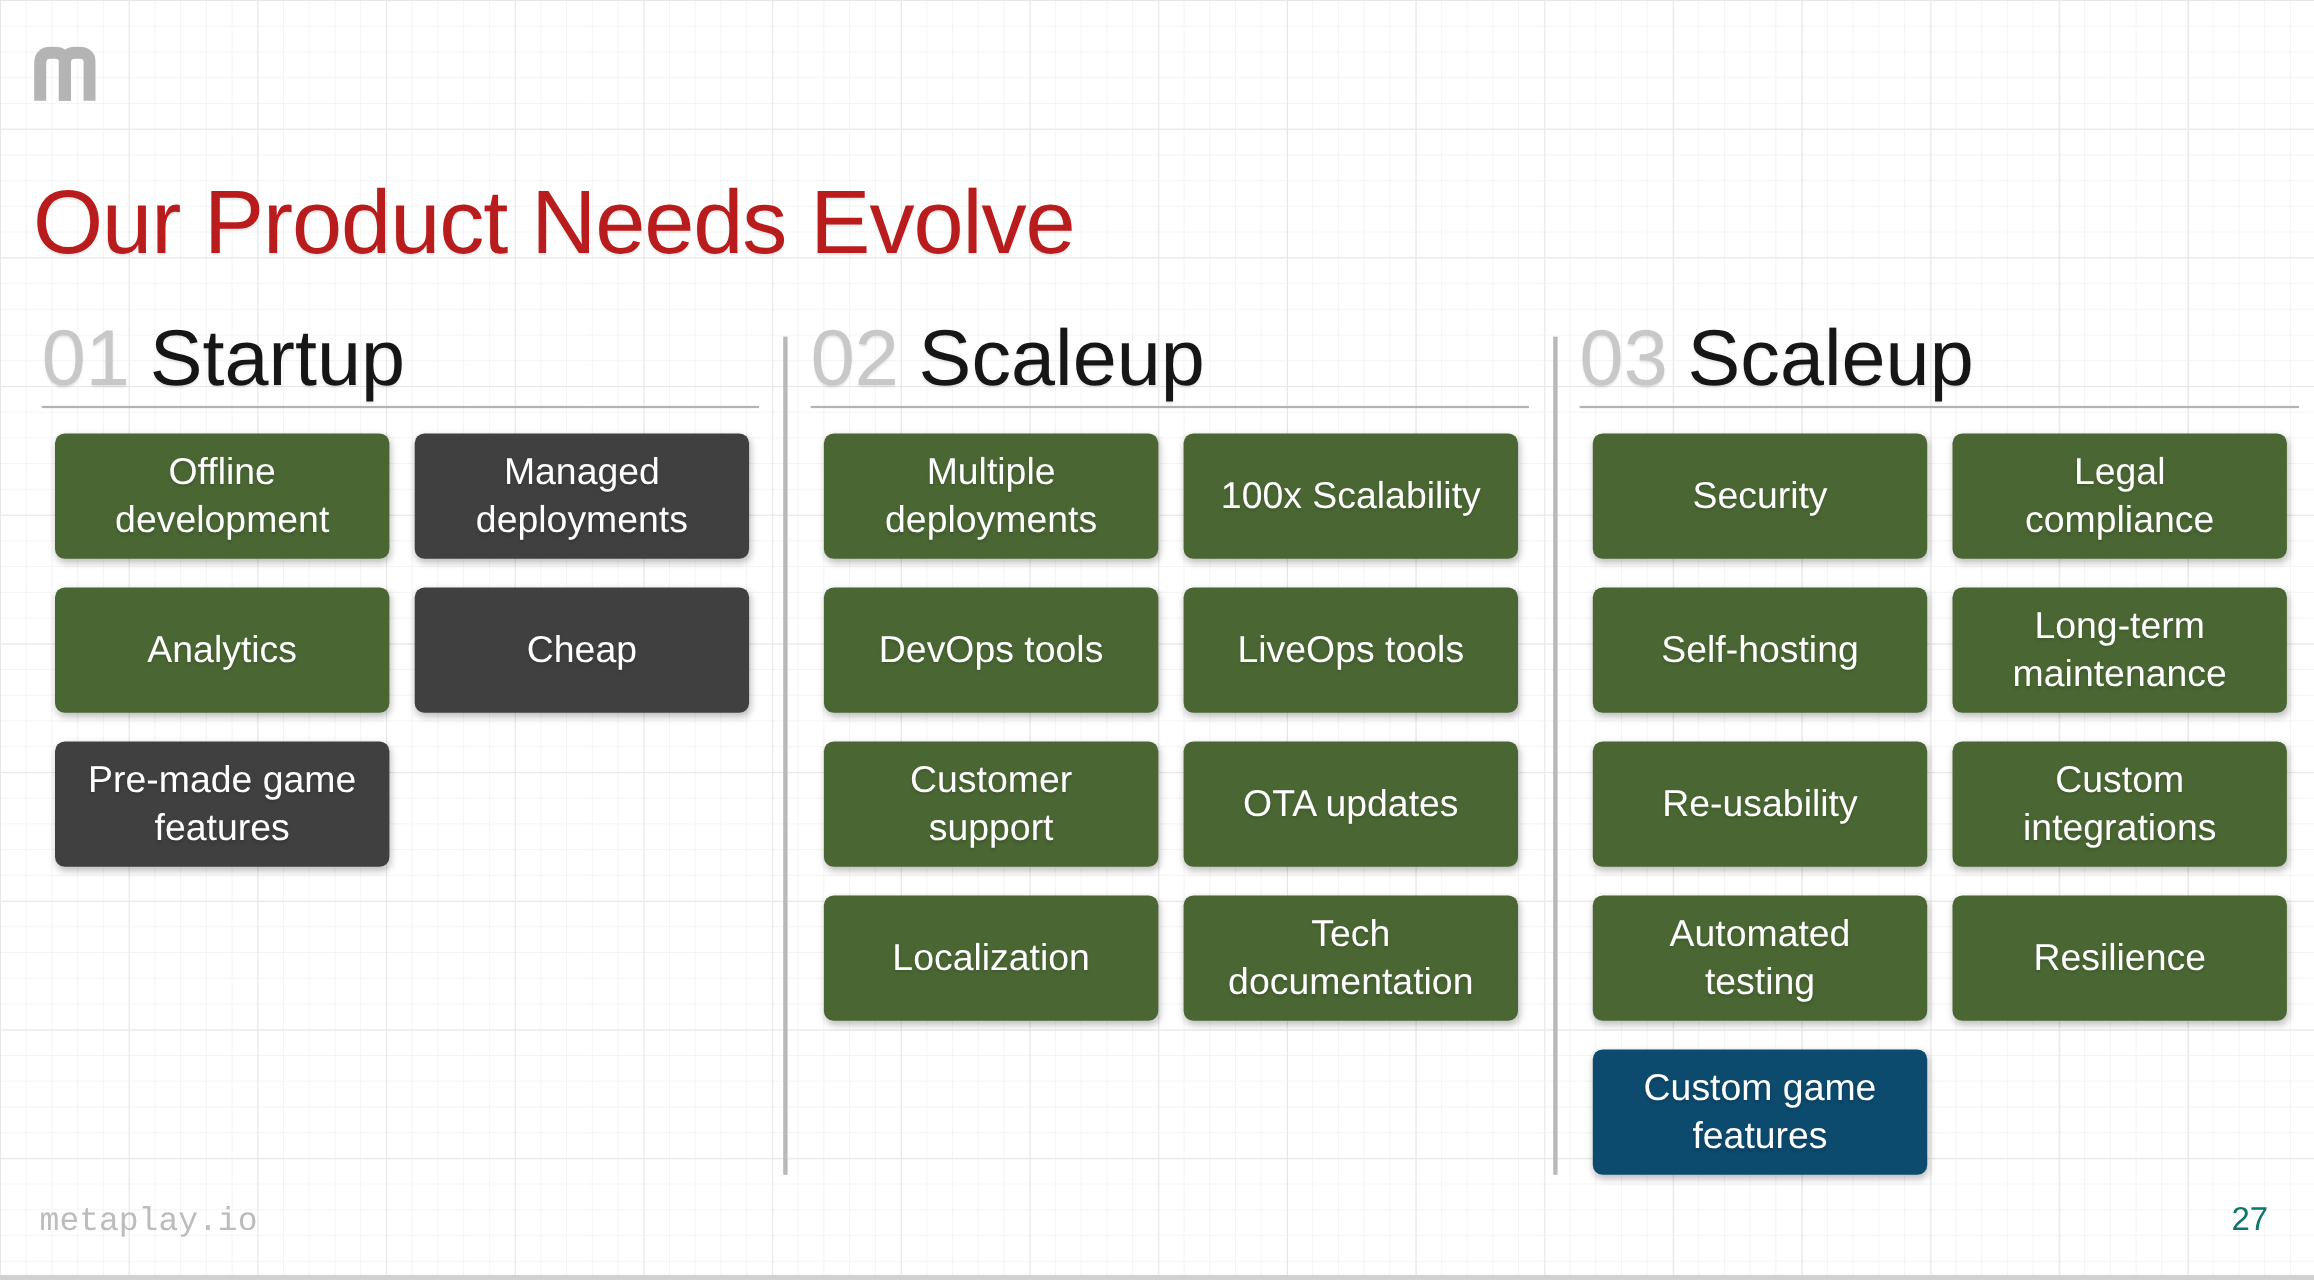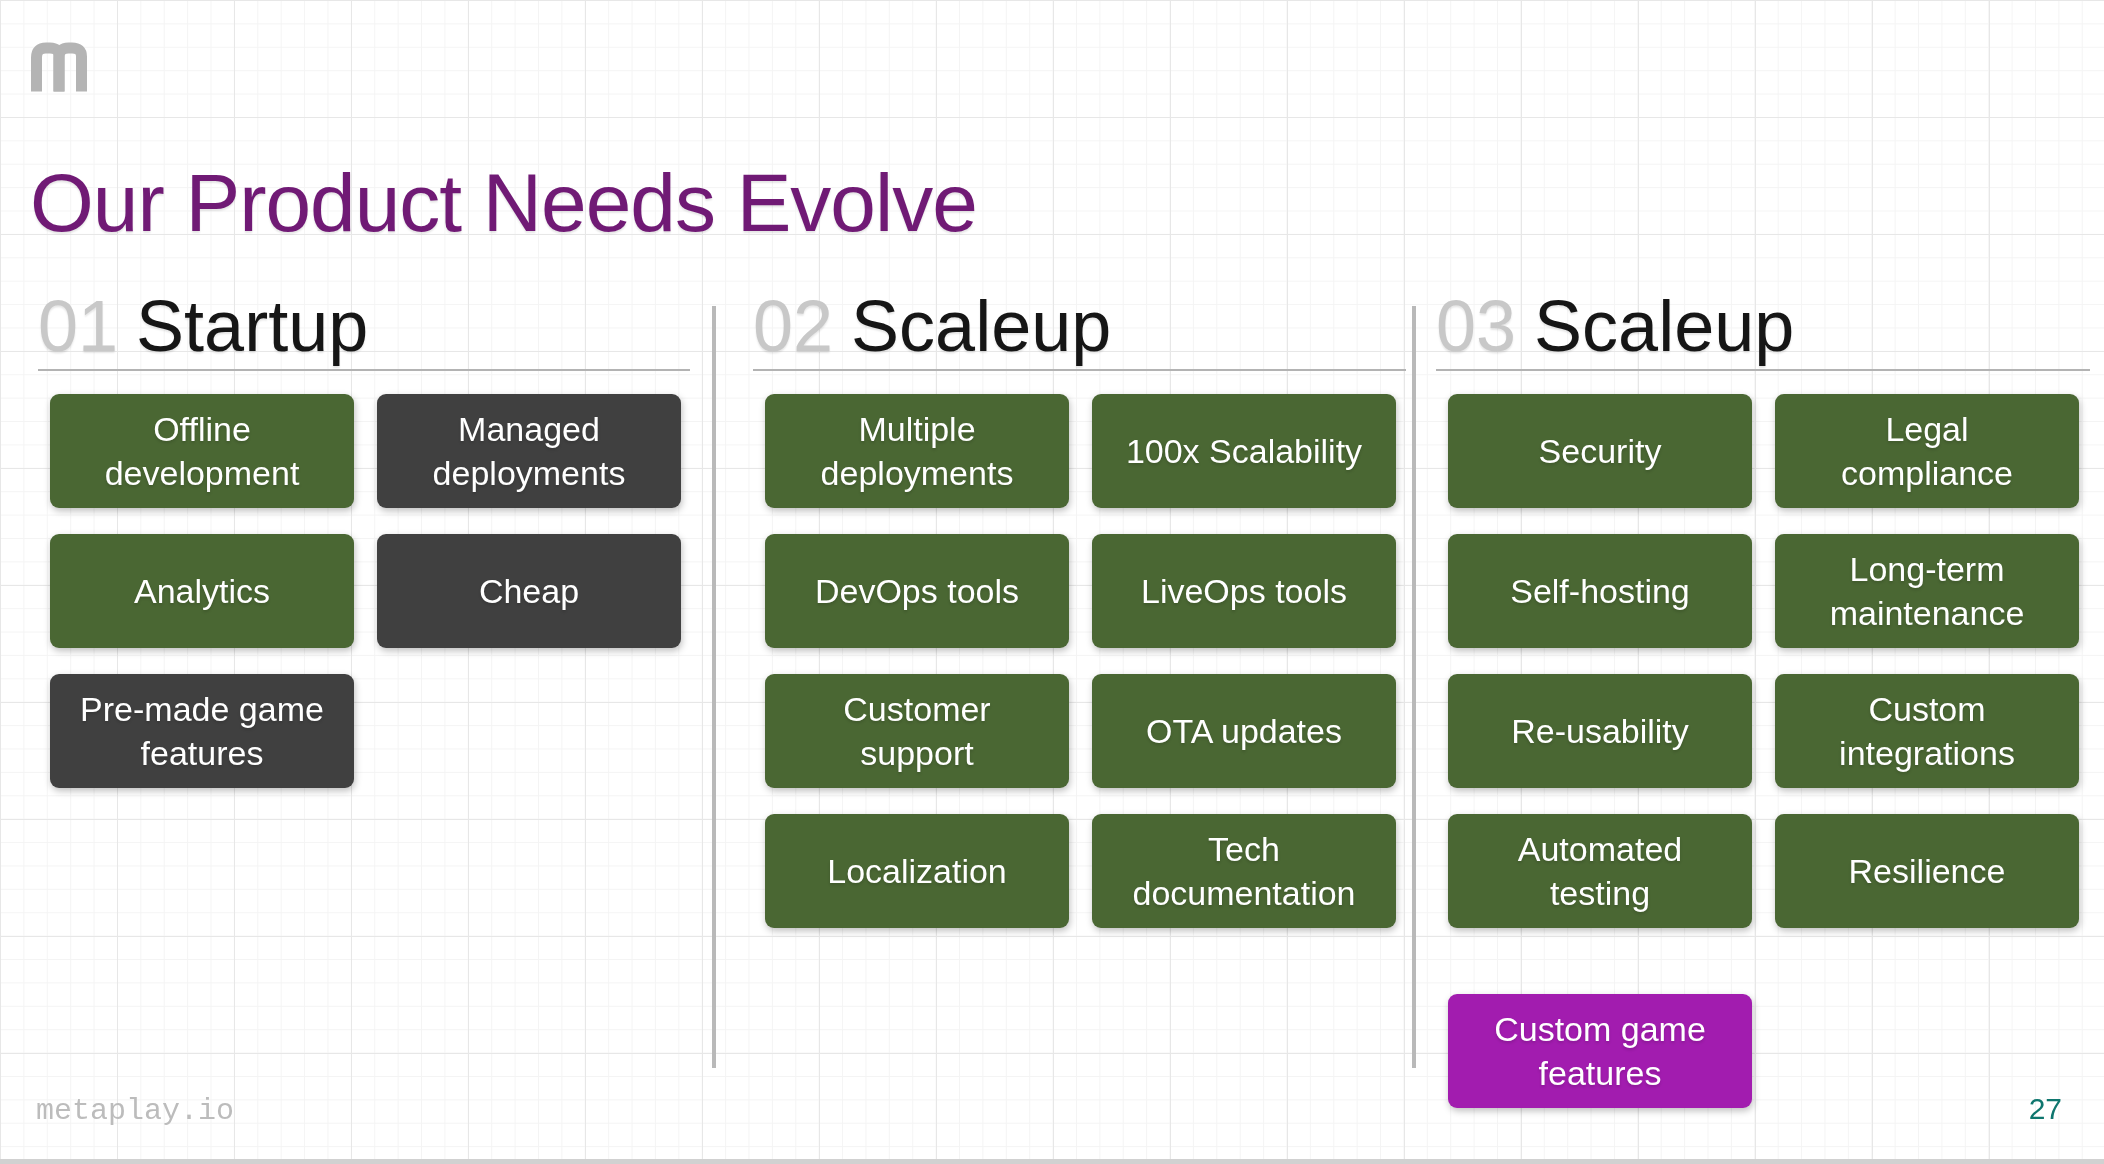--- a/index.html
+++ b/index.html
@@ -11,29 +11,29 @@
       linear-gradient(to right,#e7e7e7 1px,transparent 1px),
       linear-gradient(to bottom,#e7e7e7 1px,transparent 1px),
       linear-gradient(to right,#f4f4f4 1px,transparent 1px),
       linear-gradient(to bottom,#f4f4f4 1px,transparent 1px);
     background-size:117px 117px,117px 117px,23.4px 23.4px,23.4px 23.4px;
   }
   .logo{position:absolute;left:31px;top:42px;width:56px;height:50px;}
   .page-title{
     position:absolute;left:30px;top:156px;
     font-size:82px;font-weight:500;letter-spacing:-1px;
-    color:#701a75;white-space:nowrap;
+    color:#b91c1c;white-space:nowrap;
     text-shadow:0 2px 2px rgba(0,0,0,0.10);
   }
   .v-divider{position:absolute;top:306px;height:762px;width:4px;background:#b9b9b9;}
   .v-divider.d1{left:712px;}
   .v-divider.d2{left:1412px;}
   .column{position:absolute;top:293px;}
   .column.c0{left:38px;width:652px;}
-  .column.c1{left:737px;width:653px;margin-left:16px;}
+  .column.c1{left:737px;width:653px;}
   .column.c2{left:1436px;width:654px;}
   .col-heading{
     font-size:72px;line-height:66px;font-weight:500;white-space:nowrap;
     text-shadow:0 2px 2px rgba(0,0,0,0.10);
   }
   .col-number{color:#c8c8c8;margin-right:18px;}
   .col-name{color:#161616;}
   .col-underline{height:2px;background:#b3b3b3;margin-top:10px;}
   .chips{
     margin-top:23px;padding-left:12px;
@@ -41,21 +41,21 @@
   }
   .chip{
     width:304px;height:114px;border-radius:9px;box-sizing:border-box;
     display:flex;align-items:center;justify-content:center;text-align:center;
     padding:0 26px;color:#ffffff;font-size:34px;line-height:44px;
     box-shadow:1px 3px 7px rgba(0,0,0,0.25);
     text-shadow:0 2px 3px rgba(0,0,0,0.15);
   }
   .chip.green{background:#4a6733;}
   .chip.gray{background:#404040;}
-  .chip.orange{background:#a21caf;margin-top:40px;}
+  .chip.orange{background:#0c4a6e;}
   .footer-site{
     position:absolute;left:36px;top:1094px;
     font-family:"Liberation Mono","DejaVu Sans Mono",monospace;
     font-size:30px;color:#bcbcbc;
   }
   .footer-page{
     position:absolute;right:42px;top:1092px;
     font-size:30px;color:#0f766e;
   }
   .bottom-bar{position:absolute;left:0;bottom:0;width:100%;height:5px;background:#d1d1d1;}

